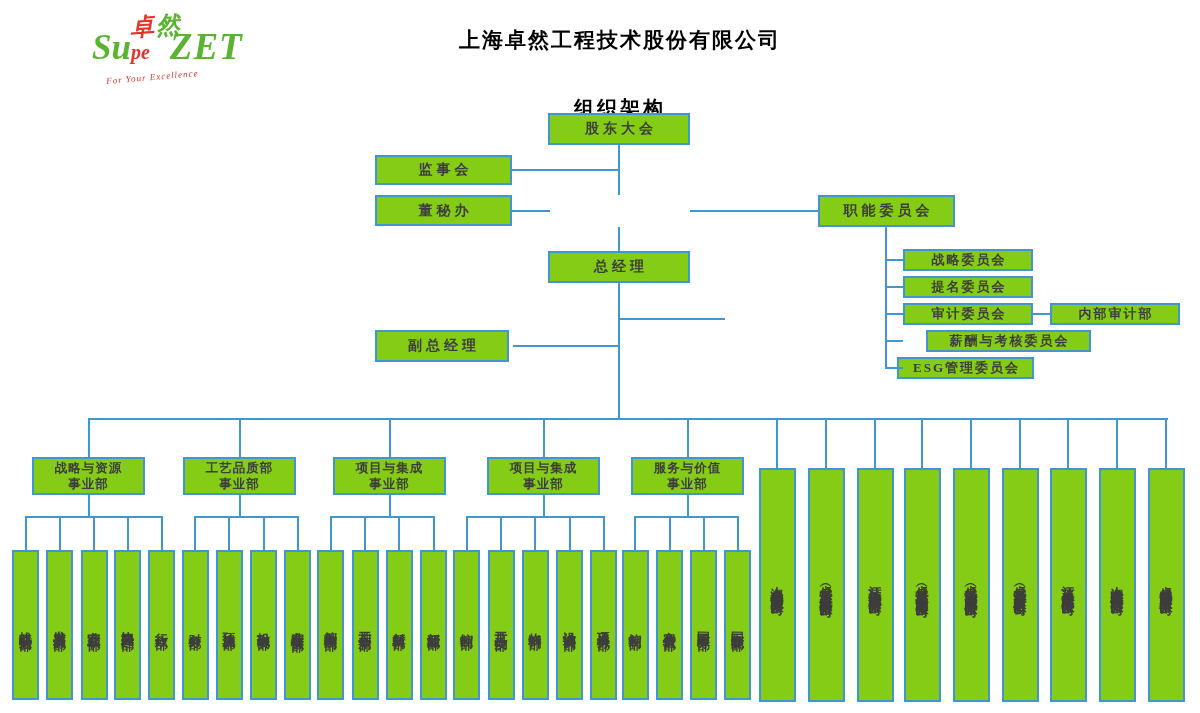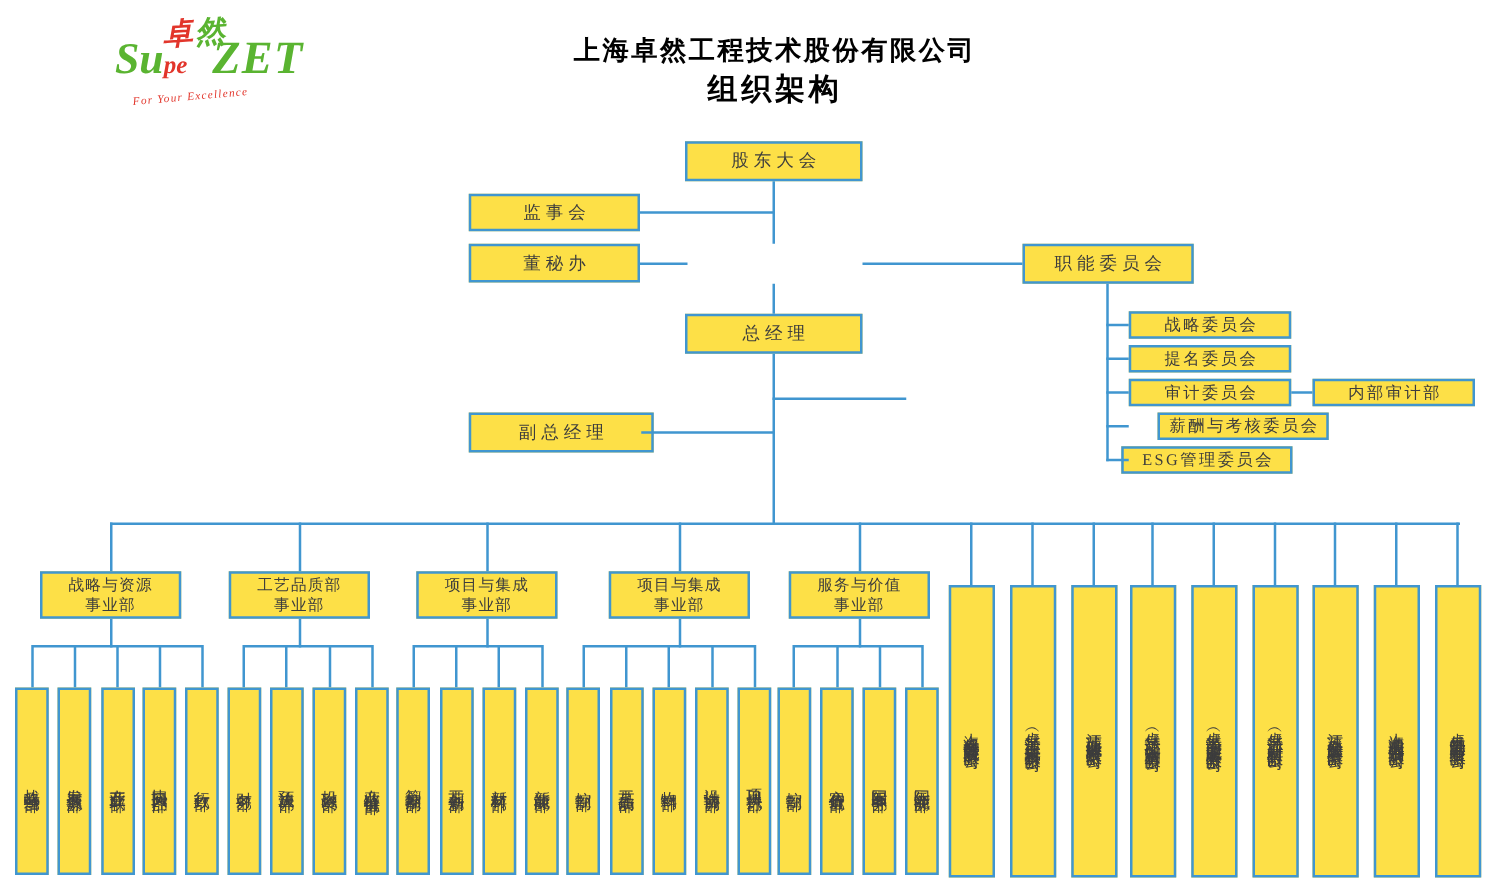--- a/index.html
+++ b/index.html
@@ -7,23 +7,23 @@
     --text:#3d3d3d;
     --logo-green:#5ab431;
     --logo-red:#e2352b;
     --title:#000000;
   }
   html,body{margin:0;padding:0;background:#ffffff;}
   body{font-family:"Liberation Serif","DejaVu Serif",serif;}
   #canvas{position:relative;width:1200px;height:713px;background:#ffffff;overflow:hidden;}
 
   .box{
-    position:absolute;background:#fde047;border:2px solid var(--line);
+    position:absolute;background:#84cc16;border:2px solid var(--line);
     box-sizing:border-box;display:flex;align-items:center;justify-content:center;
-    color:var(--text);font-weight:400;white-space:nowrap;
+    color:var(--text);font-weight:700;white-space:nowrap;
   }
   .hbox{font-size:14px;letter-spacing:4px;text-indent:4px;}
   .cbox{font-size:13px;letter-spacing:2px;text-indent:2px;}
   .dhead{font-size:12.5px;letter-spacing:1px;line-height:16px;flex-direction:column;text-align:center;}
   .vbox{
     writing-mode:vertical-rl;text-orientation:mixed;
     font-size:13px;letter-spacing:1.5px;line-height:1;
   }
   .line{position:absolute;background:var(--line);}
 
@@ -33,21 +33,21 @@
   #logo .hz1{color:var(--logo-red);}
   #logo .hz2{color:var(--logo-green);}
   #logo .word{position:absolute;left:0px;top:18px;font-style:italic;font-weight:800;line-height:1;}
   #logo .w1{color:var(--logo-green);font-size:35px;}
   #logo .w2{color:var(--logo-red);font-size:20px;}
   #logo .w3{color:var(--logo-green);font-size:37px;letter-spacing:1px;margin-left:20px;}
   #logo .tagline{position:absolute;left:14px;top:62px;color:var(--logo-red);font-style:italic;font-size:9px;transform:rotate(-5deg);letter-spacing:1px;}
 
   #title{position:absolute;left:320px;top:24px;width:600px;text-align:center;color:var(--title);font-weight:700;}
   #title .t1{font-size:21px;letter-spacing:2px;line-height:32px;}
-  #title .t2{font-size:24px;letter-spacing:3px;line-height:32px;}
+  #title .t2{font-size:20px;letter-spacing:3px;line-height:32px;margin-top:36px;}
 </style>
 </head>
 <body>
 
 <div id="canvas">
 
   <div id="logo">
     <div class="hanzi"><span class="hz1">卓</span><span class="hz2">然</span></div>
     <div class="word"><span class="w1">Su</span><span class="w2">pe</span><span class="w3">ZET</span></div>
     <div class="tagline">For Your Excellence</div>
@@ -56,26 +56,26 @@
   <div id="title">
     <div class="t1">上海卓然工程技术股份有限公司</div>
     <div class="t2">组织架构</div>
   </div>
 
 <div class="box hbox" style="left: 548px; top: 113px; width: 142px; height: 32px;">股东大会</div>
     <div class="box hbox" style="left: 375px; top: 155px; width: 137px; height: 30px;">监事会</div>
     <div class="box hbox" style="left: 375px; top: 195px; width: 137px; height: 31px;">董秘办</div>
     <div class="box hbox" style="left: 818px; top: 195px; width: 137px; height: 32px;">职能委员会</div>
     <div class="box hbox" style="left: 548px; top: 251px; width: 142px; height: 32px;">总经理</div>
-    <div class="box hbox" style="left: 375px; top: 330px; width: 148px; height: 32px;">副总经理</div>
+    <div class="box hbox" style="left: 375px; top: 330px; width: 134px; height: 32px;">副总经理</div>
     <div class="box cbox" style="left: 1050px; top: 303px; width: 130px; height: 22px;">内部审计部</div>
     <div class="box cbox" style="left: 903px; top: 249px; width: 130px; height: 22px;">战略委员会</div>
     <div class="box cbox" style="left: 903px; top: 276px; width: 130px; height: 22px;">提名委员会</div>
     <div class="box cbox" style="left: 903px; top: 303px; width: 130px; height: 22px;">审计委员会</div>
-    <div class="box cbox" style="left: 926px; top: 330px; width: 137px; height: 22px;">薪酬与考核委员会</div>
+    <div class="box cbox" style="left: 926px; top: 330px; width: 165px; height: 22px;">薪酬与考核委员会</div>
     <div class="box cbox" style="left: 897px; top: 357px; width: 137px; height: 22px;">ESG管理委员会</div>
     <div class="line" style="left: 618px; top: 145px; width: 2px; height: 50px;"></div>
     <div class="line" style="left: 512px; top: 169px; width: 108px; height: 2px;"></div>
     <div class="line" style="left: 512px; top: 210px; width: 38px; height: 2px;"></div>
     <div class="line" style="left: 690px; top: 210px; width: 128px; height: 2px;"></div>
     <div class="line" style="left: 618px; top: 227px; width: 2px; height: 24px;"></div>
     <div class="line" style="left: 618px; top: 283px; width: 2px; height: 137px;"></div>
     <div class="line" style="left: 618px; top: 318px; width: 107px; height: 2px;"></div>
     <div class="line" style="left: 513px; top: 345px; width: 107px; height: 2px;"></div>
     <div class="line" style="left: 885px; top: 227px; width: 2px; height: 142px;"></div>

